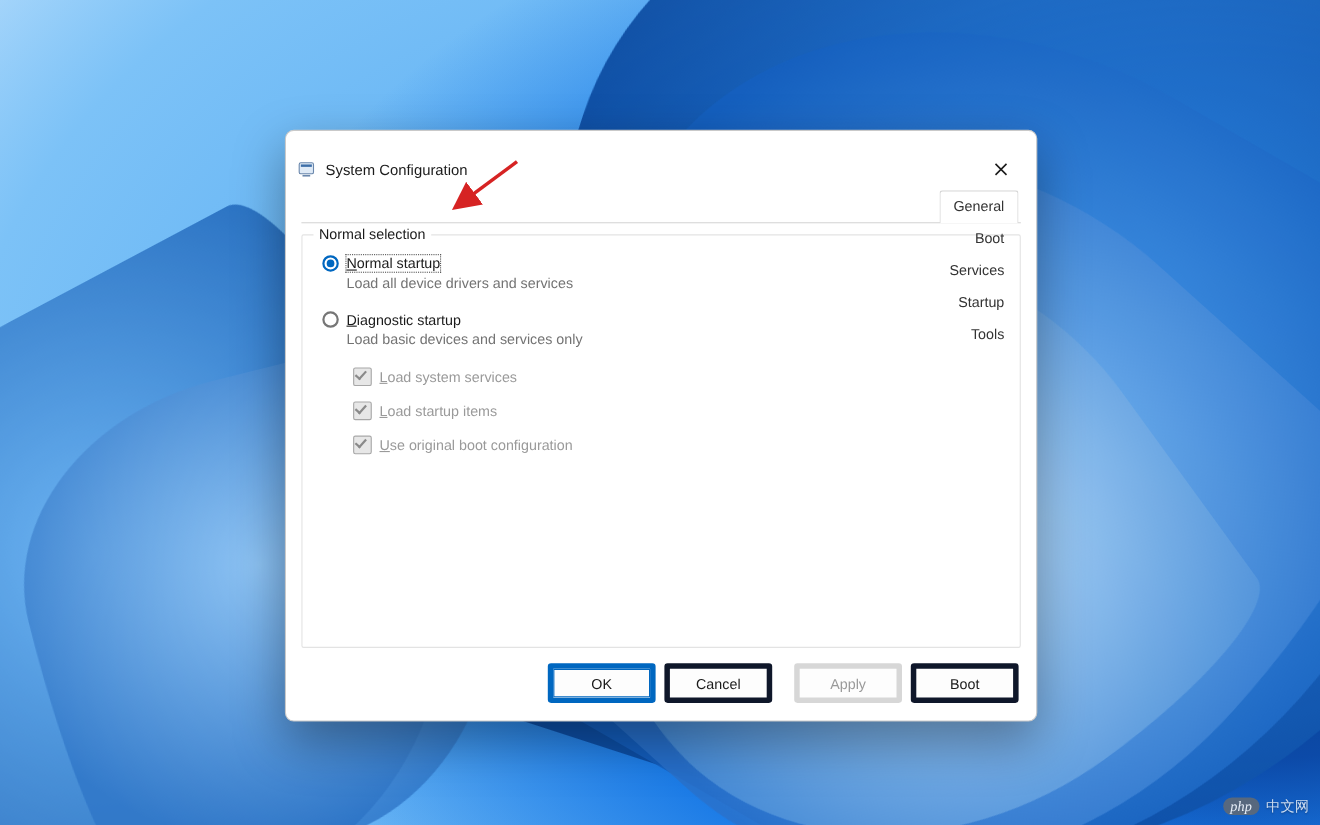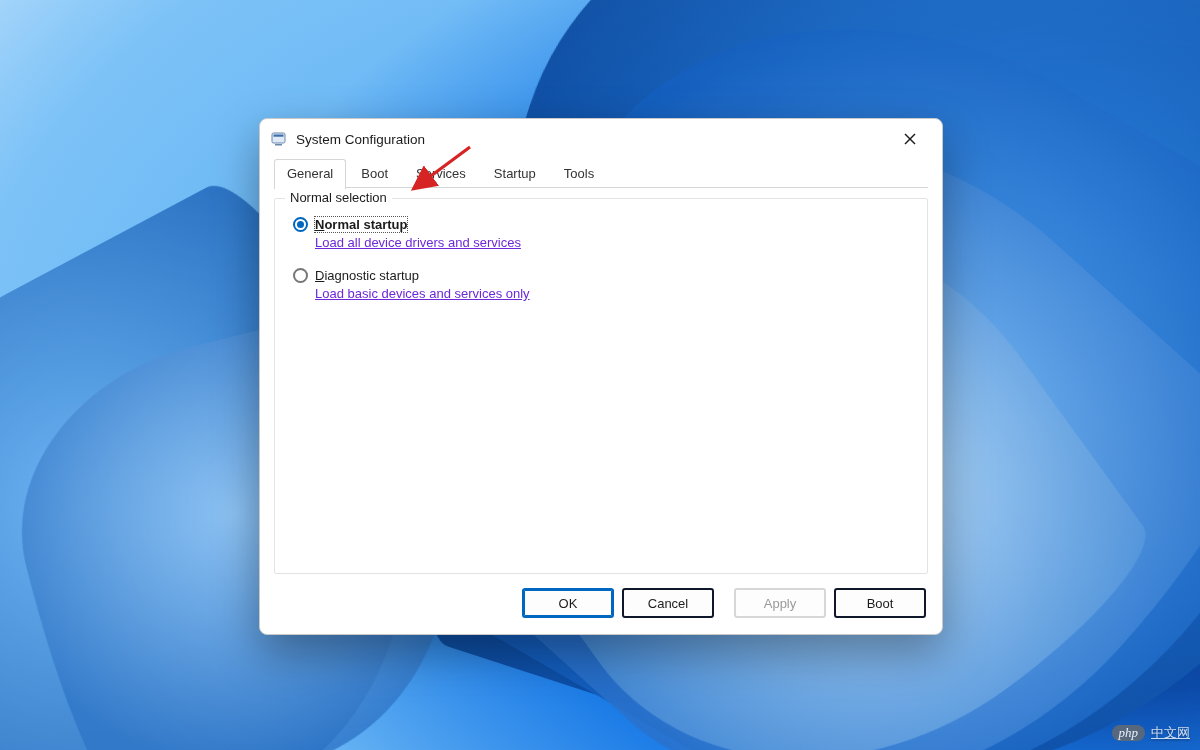--- a/index.html
+++ b/index.html
@@ -58,21 +58,21 @@
     border: 1px solid #c9c9c9;
     border-radius: 8px;
     box-shadow: 0 18px 45px rgba(0,0,0,0.35);
     overflow: hidden;
   }
 
   .titlebar {
     display: flex;
     align-items: center;
     height: 38px;
-    padding: 1px 10px 0 10px;
+    padding: 16px 10px 0 10px;
   }
   .titlebar .app-icon {
     width: 18px; height: 18px; margin-right: 8px;
   }
   .titlebar .title {
     font-size: 13.5px;
   }
   .titlebar .spacer { flex: 1; }
   .close-btn {
     width: 44px; height: 30px;
@@ -81,20 +81,21 @@
   }
   .close-x { width: 12px; height: 12px; stroke: #1b1b1b; stroke-width: 1.4; }
 
   
   .tabstrip {
     display: flex;
     align-items: flex-end;
     padding: 0 14px;
     height: 30px;
     position: relative;
+    flex-direction: column;
   }
   .tabstrip::after {
     content: "";
     position: absolute;
     left: 14px; right: 14px; bottom: 0;
     height: 1px;
     background: #d6d6d6;
   }
   .tab {
     position: relative;
@@ -157,27 +158,25 @@
     content: "";
     position: absolute;
     inset: 2px;
     background: #0067c0;
     border-radius: 50%;
   }
   .radio-label { }
   .radio-label.focused {
     outline: 1px dotted #555;
     outline-offset: 0;
-    font-weight: bold;
   }
   .underline-first::first-letter { text-decoration: underline; }
   .subtext {
     margin: 3px 0 18px 22px;
-    color: #6d28d9;
-    text-decoration: underline;
+    color: #737373;
   }
   .sub-checks {
     margin: 8px 0 0 28px;
   }
   .check-row {
     display: flex;
     align-items: center;
     margin-bottom: 14px;
   }
   .checkbox {
@@ -203,21 +202,21 @@
   
   .button-bar {
     display: flex;
     justify-content: flex-end;
     gap: 8px;
     padding: 14px 16px 16px 16px;
   }
   .btn {
     min-width: 88px;
     height: 26px;
-    border: 2px solid #0f172a;
+    border: 5px solid #0f172a;
     background: #fdfdfd;
     border-radius: 3px;
     display: flex;
     align-items: center;
     justify-content: center;
     font-size: 13px;
     cursor: default;
   }
   .btn.default {
     border-color: #0067c0;
@@ -254,21 +253,20 @@
     font-family: Georgia, "Times New Roman", serif;
     font-style: italic;
     font-size: 13px;
     padding: 0 7px;
     border-radius: 10px;
   }
   .watermark .wm-text {
     color: #dfe9f5;
     font-size: 13px;
     text-shadow: 0 1px 2px rgba(0,0,0,.4);
-    text-decoration: underline;
   }
 </style>
 </head>
 <body>
 
 <div class="wallpaper">
   <div class="petal p1"></div>
   <div class="petal p2"></div>
   <div class="petal p3"></div>
   <div class="petal p4"></div>
@@ -312,20 +310,34 @@
       </div>
       <div class="subtext">Load all device drivers and services</div>
 
       <div class="radio-row">
         <span class="radio"></span>
         <span class="radio-label underline-first">Diagnostic startup</span>
       </div>
       <div class="subtext">Load basic devices and services only</div>
 
 
+      <div class="sub-checks">
+        <div class="check-row">
+          <span class="checkbox checked"></span>
+          <span class="label disabled underline-first">Load system services</span>
+        </div>
+        <div class="check-row">
+          <span class="checkbox checked"></span>
+          <span class="label disabled"><span style="text-decoration:underline">L</span><span>oad startup items</span></span>
+        </div>
+        <div class="check-row">
+          <span class="checkbox checked"></span>
+          <span class="label disabled underline-first">Use original boot configuration</span>
+        </div>
+      </div>
     </div>
   </div>
 
   <div class="button-bar">
     <div class="btn default">OK</div>
     <div class="btn">Cancel</div>
     <div class="btn disabled underline-first">Apply</div>
     <div class="btn">Boot</div>
   </div>
 </div>

